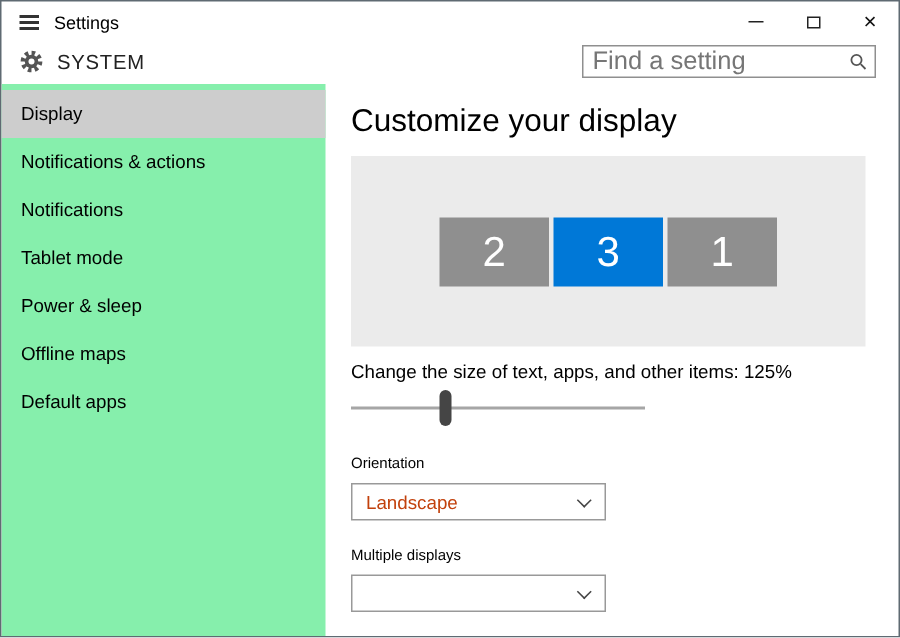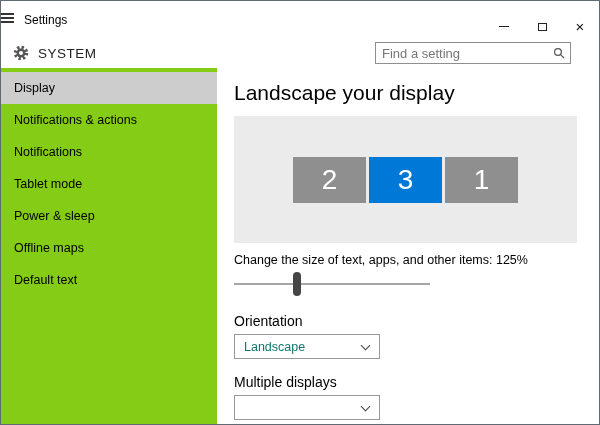--- a/index.html
+++ b/index.html
@@ -3,45 +3,45 @@
 <meta charset="utf-8">
 <style>
   * { margin:0; padding:0; box-sizing:border-box; }
   html,body { width:600px; height:425px; }
   body { font-family:"Liberation Sans","DejaVu Sans",sans-serif; background:#fff; }
 
   .window { width:600px; height:425px; border:1px solid #5f6a72; background:#fff;
             display:flex; flex-direction:column; overflow:hidden; }
 
   
-  .titlebar { height:27px; flex:0 0 auto; display:flex; align-items:flex-start; padding-left:0;margin-top:12px; }
+  .titlebar { height:27px; flex:0 0 auto; display:flex; align-items:center; padding-left:12px; }
   .hamburger { display:flex; flex-direction:column; gap:2px; margin-right:10px; cursor:pointer; }
   .hamburger span { display:block; width:13px; height:2px; background:#333; }
   .titlebar-title { font-size:12px; color:#000; }
   .win-controls { margin-left:auto; display:flex; height:100%; }
   .win-btn { width:38px; height:100%; display:flex; align-items:center; justify-content:center;
              background:transparent; border:none; cursor:pointer; color:#111; }
   .min-glyph { display:block; width:10px; height:1px; background:#222; }
   .max-glyph { display:block; width:9px; height:8px; border:1px solid #222; }
   .close-glyph { font-size:15px; line-height:1; color:#111; }
 
   
-  .header { height:28px; flex:0 0 auto; display:flex; align-items:center; padding:0 28px 2px 12px; }
+  .header { height:28px; flex:0 0 auto; display:flex; align-items:center; padding:0 15px 2px 12px; }
   .gear { margin-right:9px; display:flex; }
   .header-title { font-size:13.5px; color:#222; letter-spacing:0.5px; }
   .search-box { margin-left:auto; width:196px; height:22px; border:1px solid #8f8f8f;
                 display:flex; align-items:center; background:#fff; }
   .search-box input { flex:1; min-width:0; border:none; outline:none; padding:0 6px;
-                      font-size:13px; color:#333; font-family:inherit; background:transparent; }
+                      font-size:17px; color:#333; font-family:inherit; background:transparent; }
   .search-box input::placeholder { color:#767676; }
   .magnifier { width:22px; display:flex; align-items:center; justify-content:center; cursor:pointer; }
 
   
   .body { flex:1; display:flex; min-height:0; }
-  .sidebar { width:216px; flex:0 0 auto; background:#84cc16; padding-top:4px; }
+  .sidebar { width:216px; flex:0 0 auto; background:#86efac; padding-top:4px; }
   .side-item { height:32px; display:flex; align-items:center; padding-left:13px;
                font-size:12.5px; color:#000; cursor:pointer; }
   .side-item.selected { background:#cdcdcd; }
 
   .main { flex:1; min-width:0; padding:13px 22px 0 17px; overflow:hidden; }
   .main-heading { font-size:21px; font-weight:300; color:#000; line-height:1.15; }
 
   .preview { margin-top:11px; height:127px; background:#ebebeb;
              display:flex; align-items:center; justify-content:center; gap:3px; }
   .monitor { width:73px; height:46px; display:flex; align-items:center; justify-content:center;
@@ -50,27 +50,27 @@
   .links { margin-top:10px; display:flex; gap:16px; }
   .link { font-size:12.5px; color:#0066cc; line-height:15px; cursor:pointer; text-decoration:none; }
 
   .scale-label { margin-top:10px; font-size:12.5px; color:#000; line-height:15px; }
 
   .slider { margin-top:4px; width:196px; height:24px; position:relative; }
   .slider-track { position:absolute; left:0; right:0; top:11px; height:2px; background:#a6a6a6; }
   .slider-thumb { position:absolute; top:0; width:8px; height:24px; background:#454545;
                   border-radius:4px; cursor:pointer; }
 
-  .field-label { font-size:14px; color:#000; line-height:15px; }
+  .field-label { font-size:10px; color:#000; line-height:15px; }
   .field-label.orientation { margin-top:18px; }
   .field-label.multi { margin-top:16px; }
 
-  .dropdown { margin-top:5px; width:146px; height:25px; border:1px solid #999; background:#fff;
+  .dropdown { margin-top:5px; width:170px; height:25px; border:1px solid #999; background:#fff;
               display:flex; align-items:center; padding-left:9px; position:relative;
-              font-size:12.5px; color:#0f766e; cursor:pointer; }
+              font-size:12.5px; color:#c2410c; cursor:pointer; }
   .chevron { position:absolute; right:10px; top:7px; width:7px; height:7px;
              border-right:1.5px solid #444; border-bottom:1.5px solid #444;
              transform:rotate(45deg); }
 </style>
 </head>
 <body>
 
 <div class="window">
 
   <div class="titlebar">
@@ -115,25 +115,25 @@
 
   <div class="body">
 
     <nav class="sidebar">
       <div class="side-item selected">Display</div>
       <div class="side-item">Notifications &amp; actions</div>
       <div class="side-item">Notifications</div>
       <div class="side-item">Tablet mode</div>
       <div class="side-item">Power &amp; sleep</div>
       <div class="side-item">Offline maps</div>
-      <div class="side-item">Default text</div>
+      <div class="side-item">Default apps</div>
     </nav>
 
     <main class="main">
-      <h1 class="main-heading">Landscape your display</h1>
+      <h1 class="main-heading">Customize your display</h1>
 
       <div class="preview">
         <div class="monitor" style="background: rgb(143, 143, 143);">2</div>
         <div class="monitor" style="background: rgb(0, 120, 215);">3</div>
         <div class="monitor" style="background: rgb(143, 143, 143);">1</div>
       </div>
 
 
       <div class="scale-label">Change the size of text, apps, and other items: 125%</div>
 

